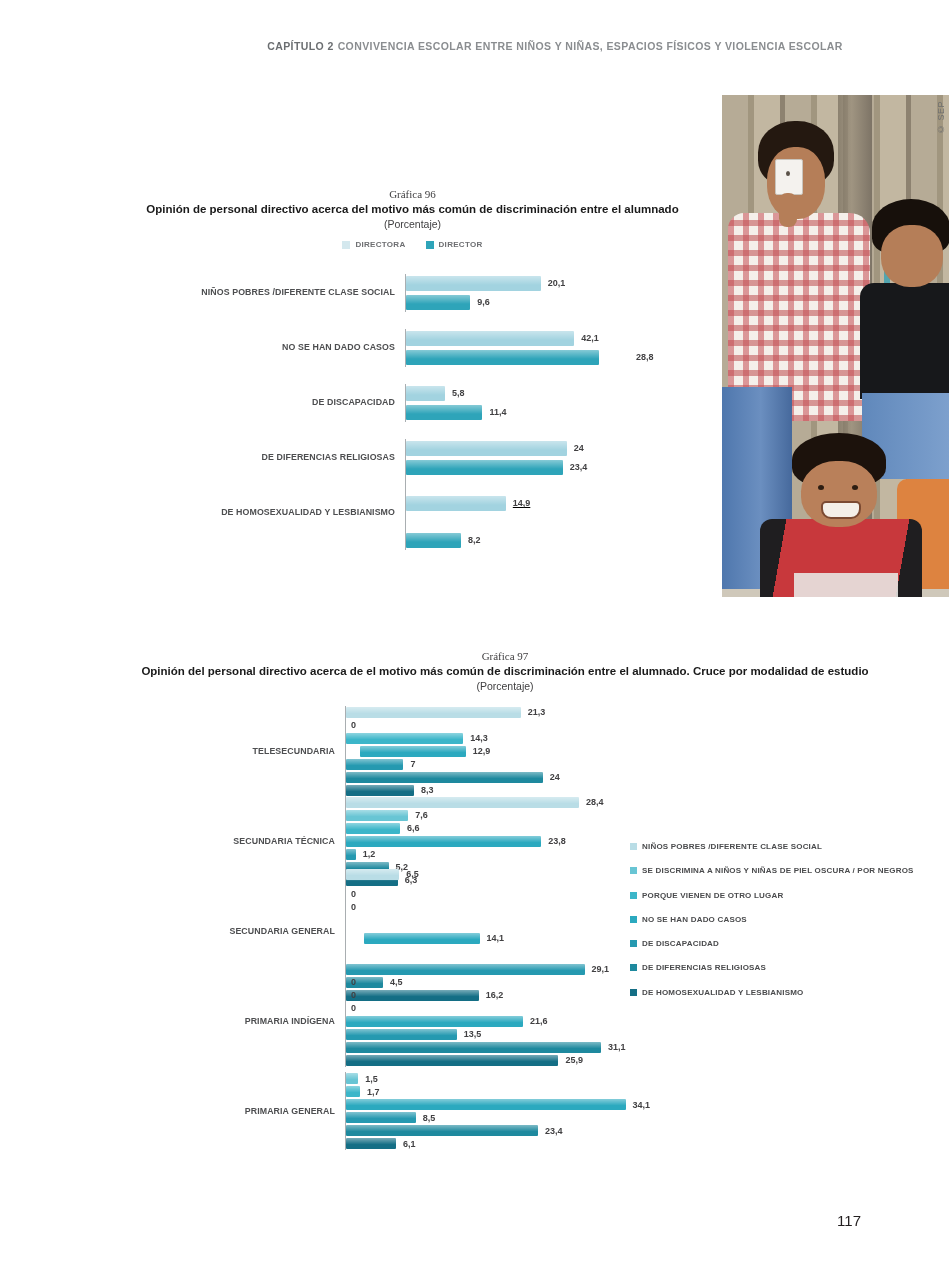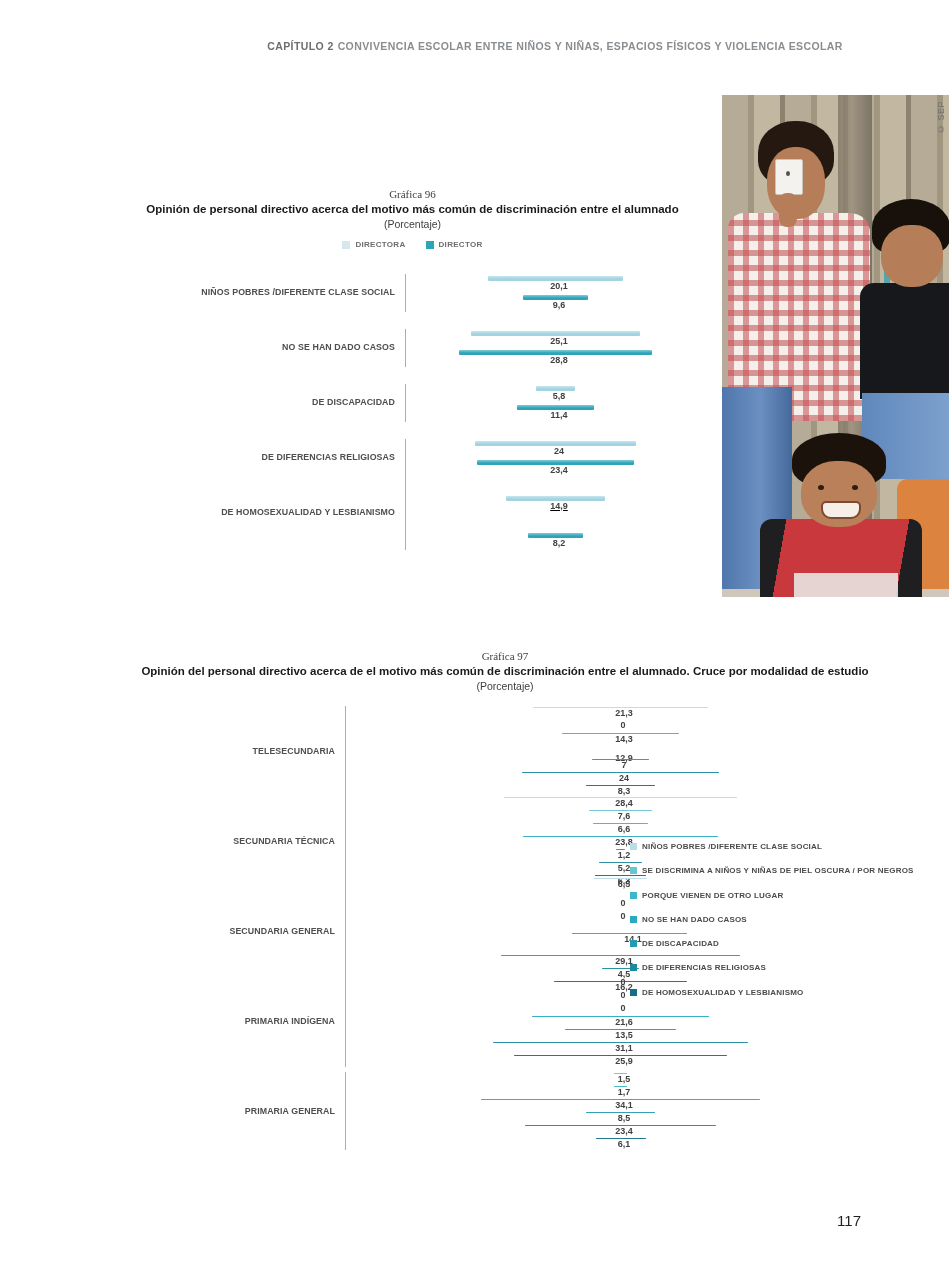--- a/index.html
+++ b/index.html
@@ -51,21 +51,21 @@
 
   
   .chart{position:absolute;}
   .c-title{text-align:center;font-size:11px;color:#414042;font-family:Liberation Serif, serif;}
   .c-sub{text-align:center;font-size:11.5px;font-weight:bold;color:#1a1a1a;margin-top:3px;}
   .c-unit{text-align:center;font-size:10.5px;color:#414042;margin-top:3px;}
   .crow{display:flex;align-items:center;}
   .clabel{text-align:right;padding-right:10px;box-sizing:border-box;
           font-size:8.8px;font-weight:bold;color:#4d4e50;letter-spacing:.1px;line-height:1.25;}
   .cbars{flex:1;display:flex;flex-direction:column;justify-content:center;border-left:1px solid #a9aeb1;}
-  .bline{display:flex;align-items:center;flex-direction:column;}
+  .bline{display:flex;align-items:center;}
   .bar{background-image:linear-gradient(rgba(255,255,255,.42),rgba(255,255,255,0) 60%);border-radius:1px;}
   .bval{margin-left:7px;font-size:9px;font-weight:bold;color:#414042;white-space:nowrap;}
 
   
   .chart96{left:120px;top:188px;width:585px;}
   .lg-row{display:flex;justify-content:center;gap:20px;margin-top:10px;}
   .lg-row .lg-item{display:flex;align-items:center;}
   .lg-row .swatch{width:8px;height:8px;margin-right:5px;display:inline-block;}
   .lg-row .lg-label{font-size:8px;font-weight:bold;color:#6d6e71;letter-spacing:.3px;}
   .chart96 .plot{margin-top:16px;}
@@ -138,23 +138,23 @@
               <div class="bar" style="width: 64.3px; height: 100%; background-color: rgb(46, 164, 185);"></div>
               <span class="bval">9,6</span>
             </div>
           </div>
         </div>
         <div class="crow" style="height: 55px;">
           <div class="clabel" style="width: 285px;">NO SE HAN DADO CASOS</div>
           <div class="cbars">
             <div class="bline" style="height: 15px; margin: 2px 0px;">
               <div class="bar" style="width: 168.2px; height: 100%; background-color: rgb(162, 211, 224);"></div>
-              <span class="bval">25,1</span>
-            </div>
-            <div class="bline" style="height: 15px; margin: 2px 0px;">
+              <span class="bval">42,1</span>
+            </div>
+            <div class="bline" style="height: 15px; margin: 2px 0px; gap: 30px;">
               <div class="bar" style="width: 193px; height: 100%; background-color: rgb(46, 164, 185);"></div>
               <span class="bval">28,8</span>
             </div>
           </div>
         </div>
         <div class="crow" style="height: 55px;">
           <div class="clabel" style="width: 285px;">DE DISCAPACIDAD</div>
           <div class="cbars">
             <div class="bline" style="height: 15px; margin: 2px 0px;">
               <div class="bar" style="width: 38.9px; height: 100%; background-color: rgb(162, 211, 224);"></div>
@@ -207,21 +207,21 @@
               <div class="bar" style="width: 174.7px; height: 100%; background-color: rgb(185, 221, 230);"></div>
               <span class="bval">21,3</span>
             </div>
             <div class="bline" style="height: 11px; margin: 1px 0px;">
               <span class="bval" style="margin-left: 5px;">0</span>
             </div>
             <div class="bline" style="height: 11px; margin: 1px 0px; align-items: center;">
               <div class="bar" style="width: 117.3px; height: 100%; background-color: rgb(60, 182, 201);"></div>
               <span class="bval">14,3</span>
             </div>
-            <div class="bline" style="height: 11px; margin: 1px 0px; gap: 7px;">
+            <div class="bline" style="height: 11px; margin: 1px 14px;">
               <div class="bar" style="width: 105.8px; height: 100%; background-color: rgb(43, 169, 191);"></div>
               <span class="bval">12,9</span>
             </div>
             <div class="bline" style="height: 11px; margin: 1px 0px;">
               <div class="bar" style="width: 57.4px; height: 100%; background-color: rgb(37, 153, 176);"></div>
               <span class="bval">7</span>
             </div>
             <div class="bline" style="height: 11px; margin: 1px 0px;">
               <div class="bar" style="width: 196.8px; height: 100%; background-color: rgb(30, 137, 158);"></div>
               <span class="bval">24</span>
@@ -271,21 +271,21 @@
             <div class="bline" style="height: 11px; margin: 8px 0px;">
               <div class="bar" style="width: 53.3px; height: 100%; background-color: rgb(185, 221, 230);"></div>
               <span class="bval">6,5</span>
             </div>
             <div class="bline" style="height: 11px; margin: 1px 0px;">
               <span class="bval" style="margin-left: 5px;">0</span>
             </div>
             <div class="bline" style="height: 11px; margin: 1px 0px;">
               <span class="bval" style="margin-left: 5px;">0</span>
             </div>
-            <div class="bline" style="height: 11px; margin: 10px 0px; padding-left: 18px;">
+            <div class="bline" style="height: 11px; margin: 19px 0px; padding-left: 18px;">
               <div class="bar" style="width: 115.6px; height: 100%; background-color: rgb(43, 169, 191);"></div>
               <span class="bval">14,1</span>
             </div>
             <div class="bline" style="height: 11px; margin: 1px 0px;">
               <div class="bar" style="width: 238.6px; height: 100%; background-color: rgb(37, 153, 176);"></div>
               <span class="bval">29,1</span>
             </div>
             <div class="bline" style="height: 11px; margin: 1px 0px;">
               <div class="bar" style="width: 36.9px; height: 100%; background-color: rgb(30, 137, 158);"></div>
               <span class="bval">4,5</span>

